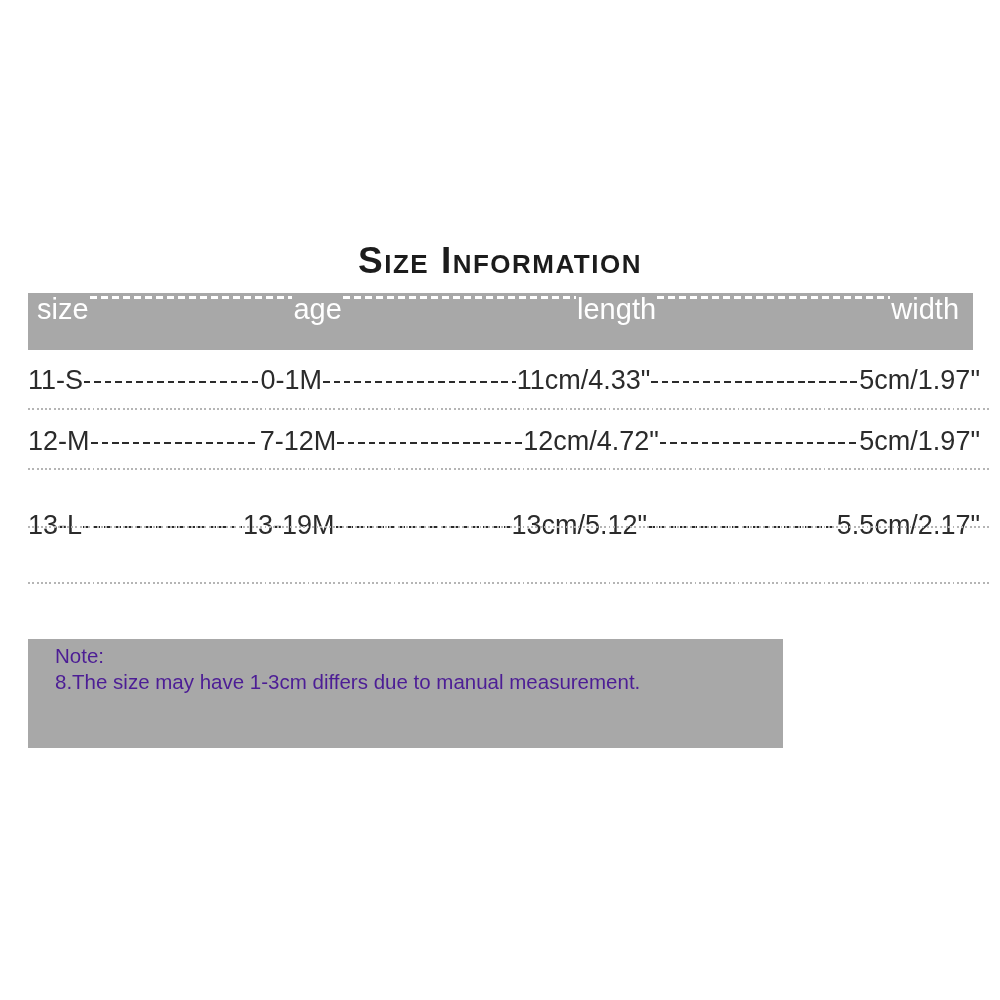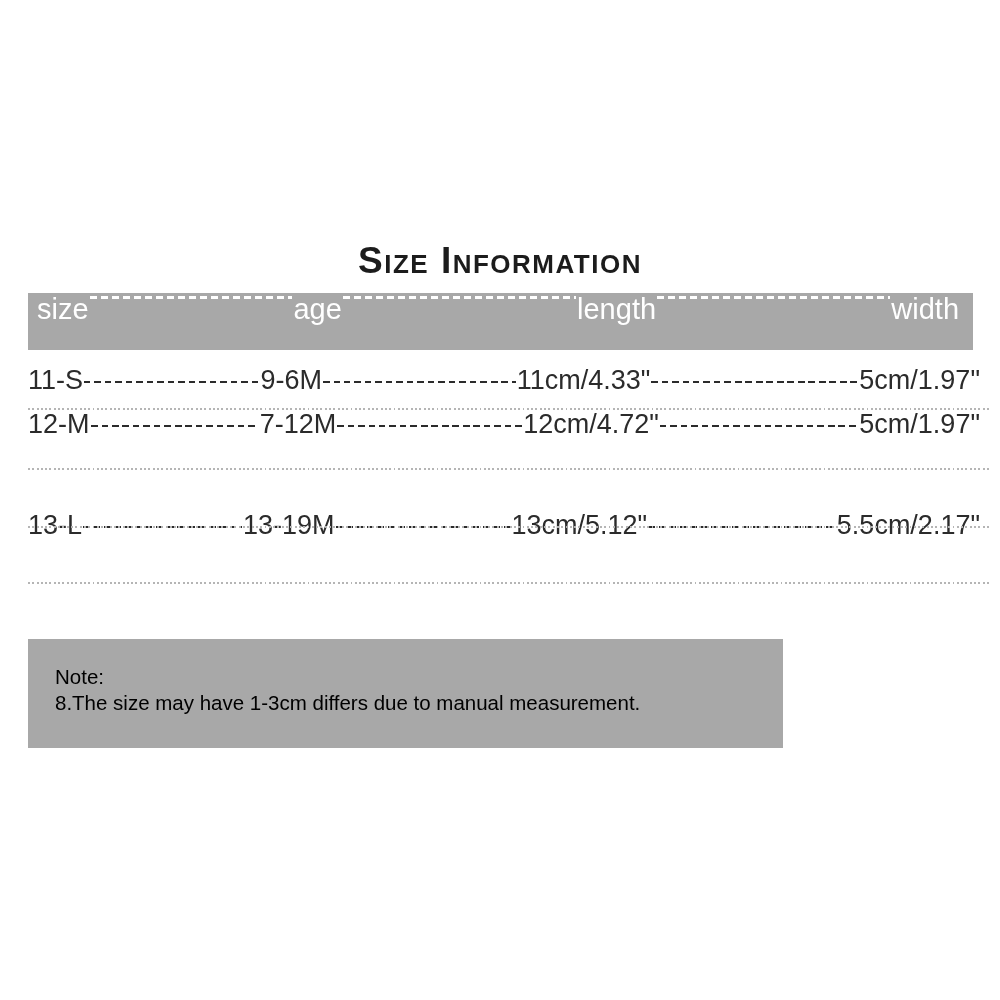--- a/index.html
+++ b/index.html
@@ -65,21 +65,21 @@
     flex: 1;
     height: 2.5px;
     margin: 0 1px;
     transform: translateY(2px);
     background: repeating-linear-gradient(90deg, #2b2b2b 0 6.5px, transparent 6.5px 10.5px);
   }
   .data-row .dash-fill.w2 { flex: 1.1; }
   .data-row .dash-fill.w3 { flex: 1.18; }
 
   .row-1 { top: 364px; }
-  .row-2 { top: 408px; }
+  .row-2 { top: 425px; }
   .row-3 { top: 481px; margin-top: 28px; }
 
   .dotted-sep {
     position: absolute;
     left: 28px;
     width: 962px;
     height: 2.2px;
     background: repeating-linear-gradient(90deg, #b5b5b5 0 1.9px, transparent 1.9px 4.3px);
   }
   .sep-1 { top: 408px; }
@@ -87,23 +87,23 @@
   .sep-3 { top: 526px; }
   .sep-4 { top: 582px; }
 
   .note-box {
     position: absolute;
     left: 28px;
     top: 639px;
     width: 755px;
     height: 109px;
     background: #a8a8a8;
-    color: #000000;
+    color: #4c1d95;
     box-sizing: border-box;
-    padding: 25px 10px 0 27px;
+    padding: 4px 10px 0 27px;
     font-size: 20.5px;
     line-height: 25.8px;
   }
 </style>
 </head>
 <body>
 
 <div class="page">
 
   <div class="title">Size Information</div>
@@ -114,21 +114,21 @@
     <span>age</span>
     <span class="dash-fill w2"></span>
     <span>length</span>
     <span class="dash-fill w2"></span>
     <span>width</span>
   </div>
 
   <div class="data-row row-1">
     <span>11-S</span>
     <span class="dash-fill"></span>
-    <span>9-6M</span>
+    <span>0-1M</span>
     <span class="dash-fill w2"></span>
     <span>11cm/4.33"</span>
     <span class="dash-fill w3"></span>
     <span>5cm/1.97"</span>
   </div>
 
   <div class="dotted-sep sep-1"></div>
 
   <div class="data-row row-2">
     <span>12-M</span>

